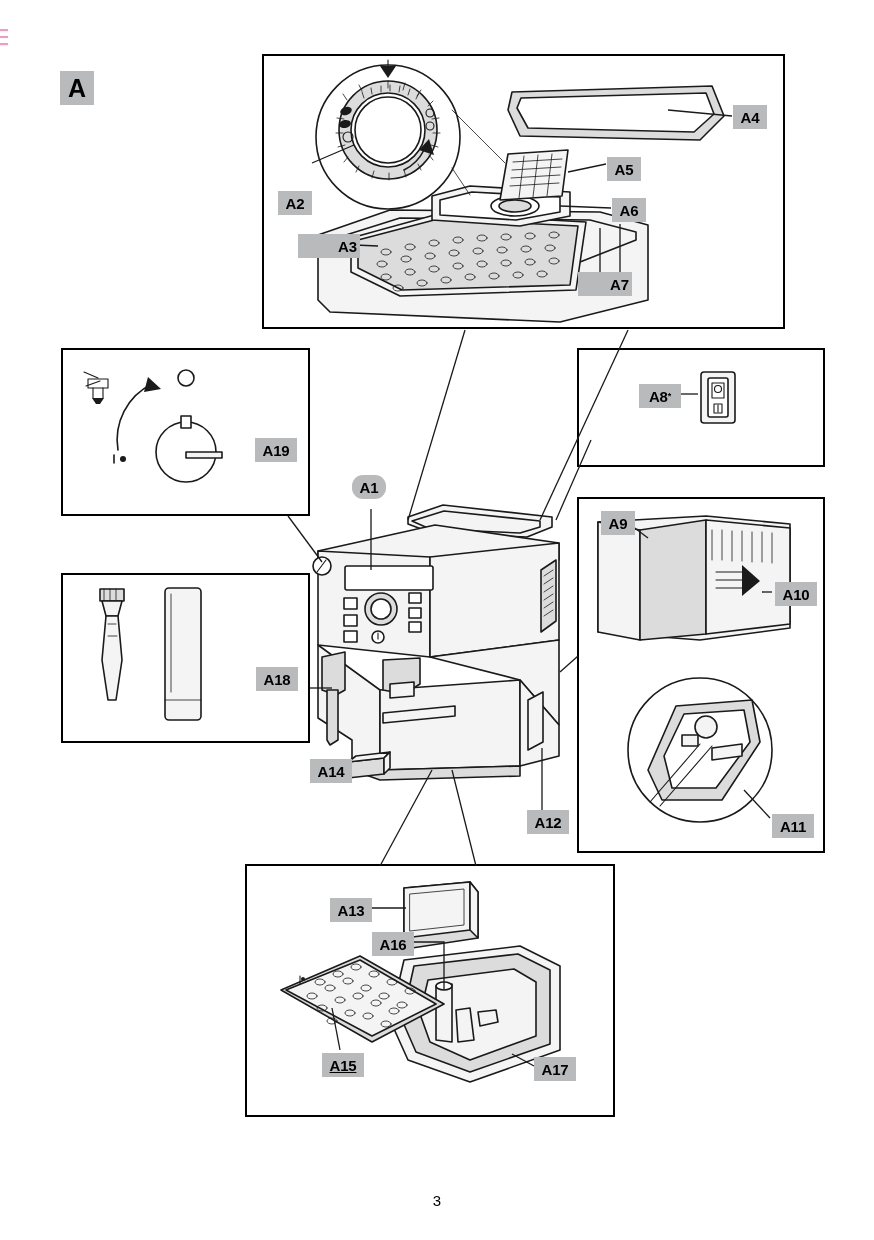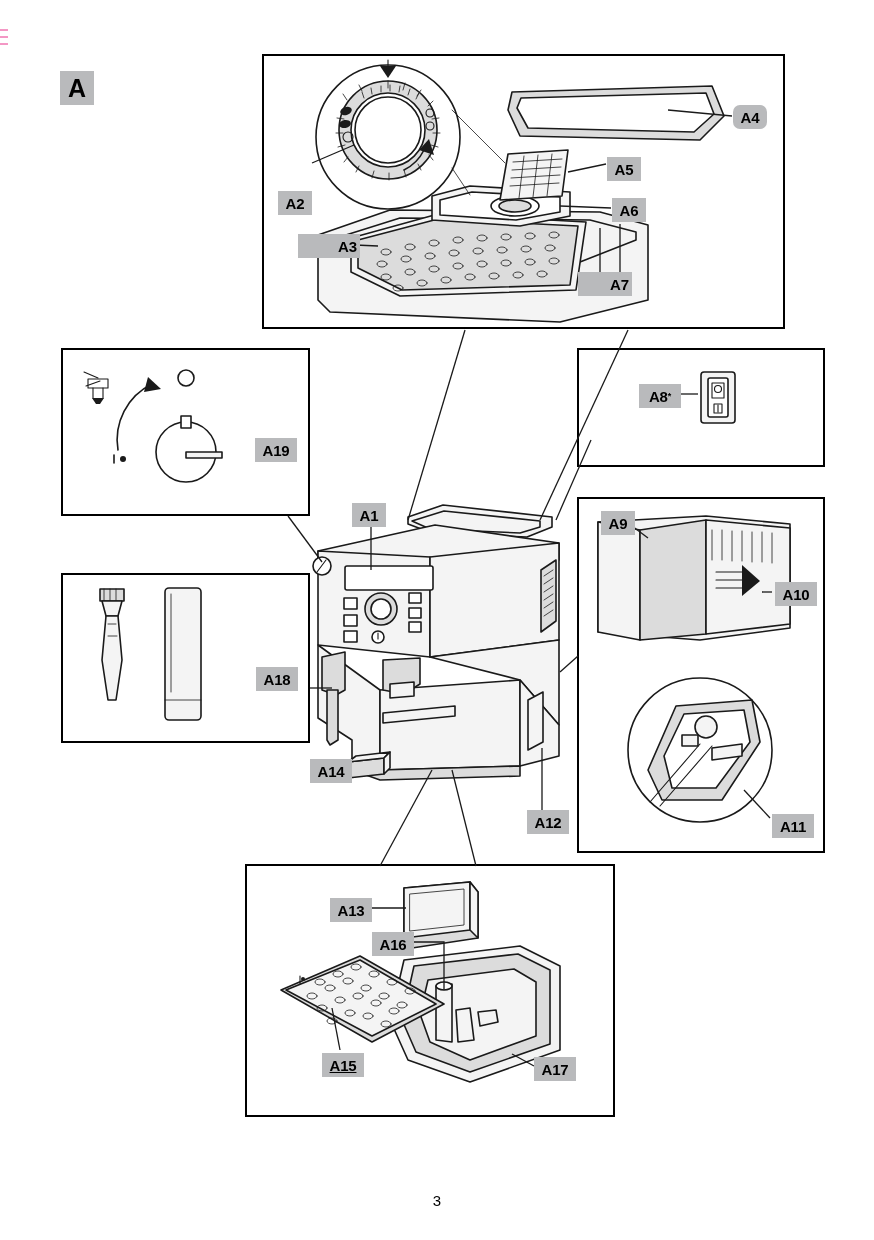--- a/index.html
+++ b/index.html
@@ -397,24 +397,24 @@
 
     <path class="lead" d="M400,942 L444,942 L444,990"></path>
 
     <path class="lead" d="M340,1050 L332,1008"></path>
 
     <path class="lead" d="M534,1066 L512,1054"></path>
 
     <path class="lead" d="M578,656 L560,672"></path>
   </svg>
 
-  <div class="chip" style="left:352px; top:503px;">A1</div>
+  <div class="chip" style="left:352px; top:475px;border-radius:11px;">A1</div>
   <div class="chip" style="left:278px; top:151px;margin-top:40px;">A2</div>
   <div class="chip" style="left:298px; top:234px;padding-left:40px;">A3</div>
-  <div class="chip" style="left:733px; top:105px;border-radius:7px;">A4</div>
+  <div class="chip" style="left:733px; top:105px;">A4</div>
   <div class="chip" style="left:607px; top:157px;">A5</div>
   <div class="chip" style="left:612px; top:198px;text-align:right;">A6</div>
   <div class="chip" style="left:578px; top:272px;padding-left:32px;">A7</div>
   <div class="chip wide" style="left:639px; top:384px;">
     <span>A8</span>
       <sup>*</sup>
   </div>
   <div class="chip" style="left:601px; top:511px;">A9</div>
   <div class="chip wide" style="left:775px; top:582px;">A10</div>
   <div class="chip wide" style="left:772px; top:814px;">A11</div>

